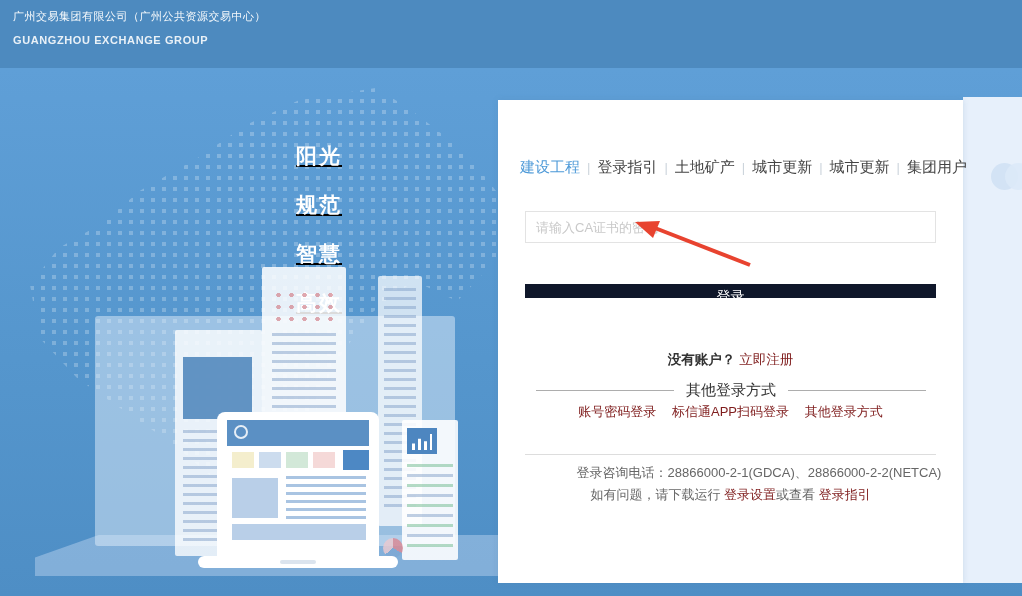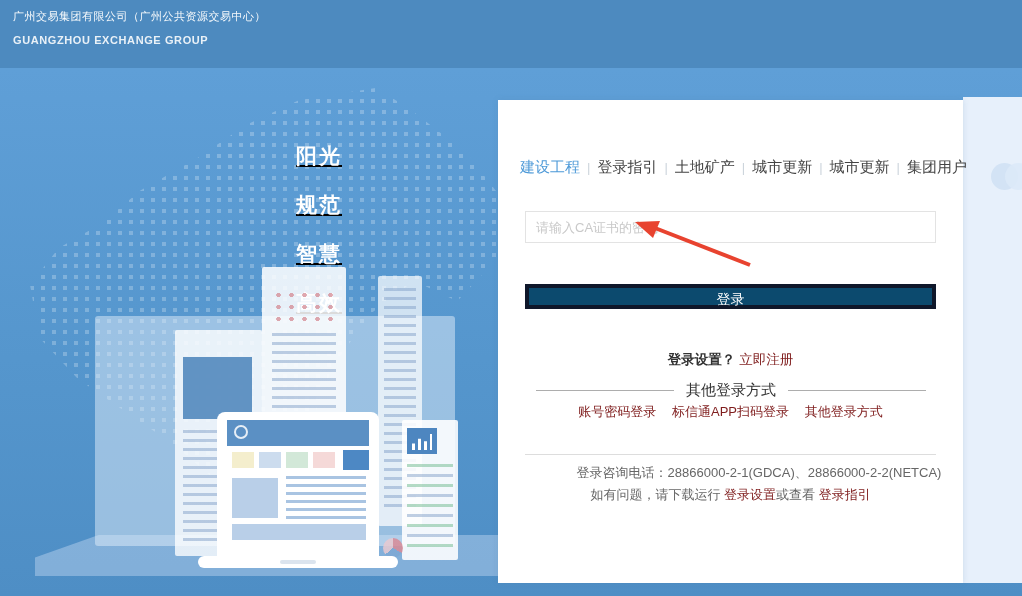--- a/index.html
+++ b/index.html
@@ -66,21 +66,21 @@
   .lapbase { left:198px; top:488px; width:200px; height:12px; background:#fff; border-radius:7px; }
   .lapbase .notch { left:82px; top:4px; width:36px; height:4px; background:#dbe4ee; border-radius:2px; }
   
   #panel { position:absolute; left:498px; top:100px; width:465px; height:483px; background:#fff; box-shadow:0 0 6px rgba(80,120,160,0.18); }
   .tabs { position:absolute; left:22px; top:58px; width:430px; font-size:15px; color:#444; white-space:nowrap; }
   .tab { cursor:pointer; }
   .tab.active { color:#4e9ad8; }
   .tab-sep { color:#ccd4dc; margin:0 7px; font-size:13px; }
   .pwd-input { position:absolute; left:27px; top:111px; width:411px; height:32px; border:1px solid #e3e3e3; padding:0 10px; font-size:13px; color:#333; outline:none; }
   .pwd-input::placeholder { color:#c9c9c9; }
-  .login-btn { position:absolute; left:27px; top:184px; width:411px; height:25px; background:#0c4a6e; color:#fff; border:4px solid #0f172a; font-size:14px; text-align:center; line-height:23px; cursor:pointer; }
+  .login-btn { position:absolute; left:27px; top:184px; width:411px; height:14px; background:#0f172a; color:#fff; border:1px solid #0f172a; font-size:14px; text-align:center; line-height:23px; cursor:pointer; }
   .register-row { position:absolute; left:0; top:251px; width:465px; text-align:center; font-size:13.5px; color:#333; font-weight:bold; }
   .link { color:#7f1d1d; text-decoration:none; cursor:pointer; font-weight:normal; }
   .divider-row { position:absolute; left:38px; top:281px; width:390px; display:flex; align-items:center; }
   .divider-row .line { flex:1; height:1px; background:#adadad; }
   .divider-row .dtitle { font-size:15px; color:#333; margin:0 12px; }
   .methods-row { position:absolute; left:0; top:303px; width:465px; text-align:center; font-size:13px; }
   .methods-row .link { margin:0 6px; }
   .oldlink-row { position:absolute; left:0; top:328px; width:465px; text-align:center; font-size:13px; }
   .hr2 { position:absolute; left:27px; top:354px; width:411px; height:1px; background:#ddd; }
   .phone-row { position:absolute; left:0; top:364px; width:522px; text-align:center; font-size:13px; color:#666; }
@@ -163,21 +163,21 @@
 
     <div class="tabs">
       <span class="tab active">建设工程</span><span class="tab-sep">|</span><span class="tab">登录指引</span><span class="tab-sep">|</span><span class="tab">土地矿产</span><span class="tab-sep">|</span><span class="tab">城市更新</span><span class="tab-sep">|</span><span class="tab">城市更新</span><span class="tab-sep">|</span><span class="tab">集团用户</span>
     </div>
 
     <input class="pwd-input" type="text" placeholder="请输入CA证书的密码" style="">
 
     <div class="login-btn">登录</div>
 
     <div class="register-row">
-      <span>登录设置？</span>
+      <span>没有账户？</span>
       <span class="link">立即注册</span>
     </div>
 
     <div class="divider-row">
       <div class="line"></div>
       <div class="dtitle">其他登录方式</div>
       <div class="line"></div>
     </div>
 
     <div class="methods-row">

